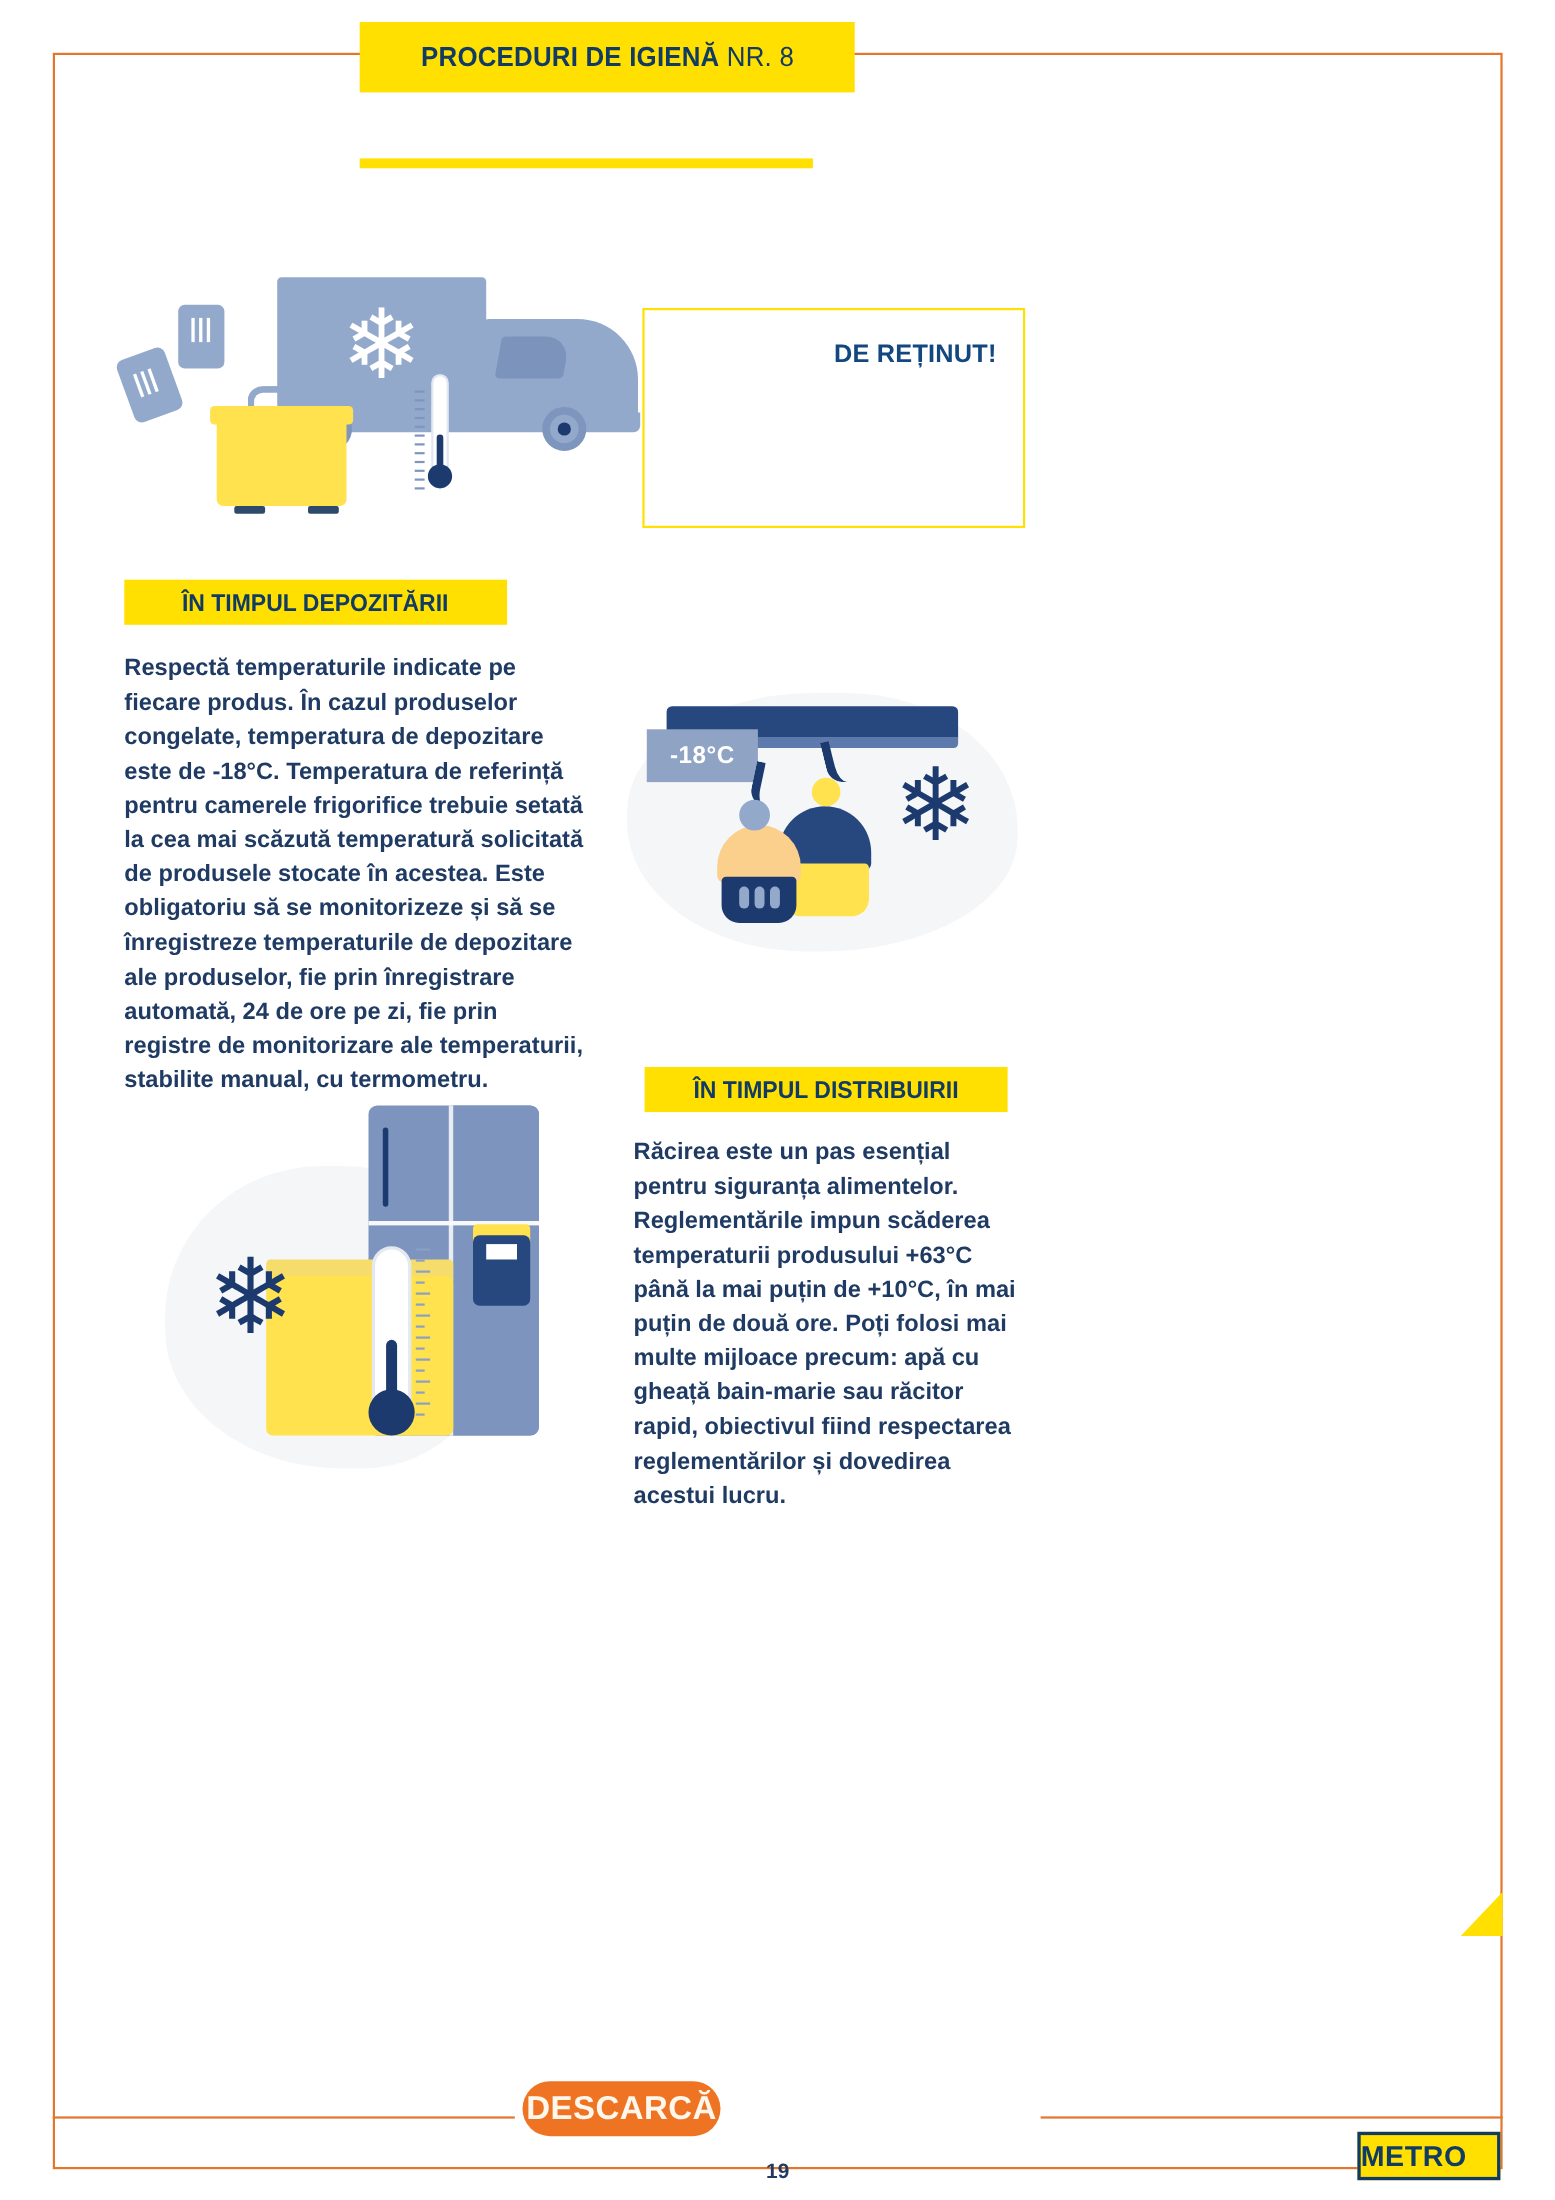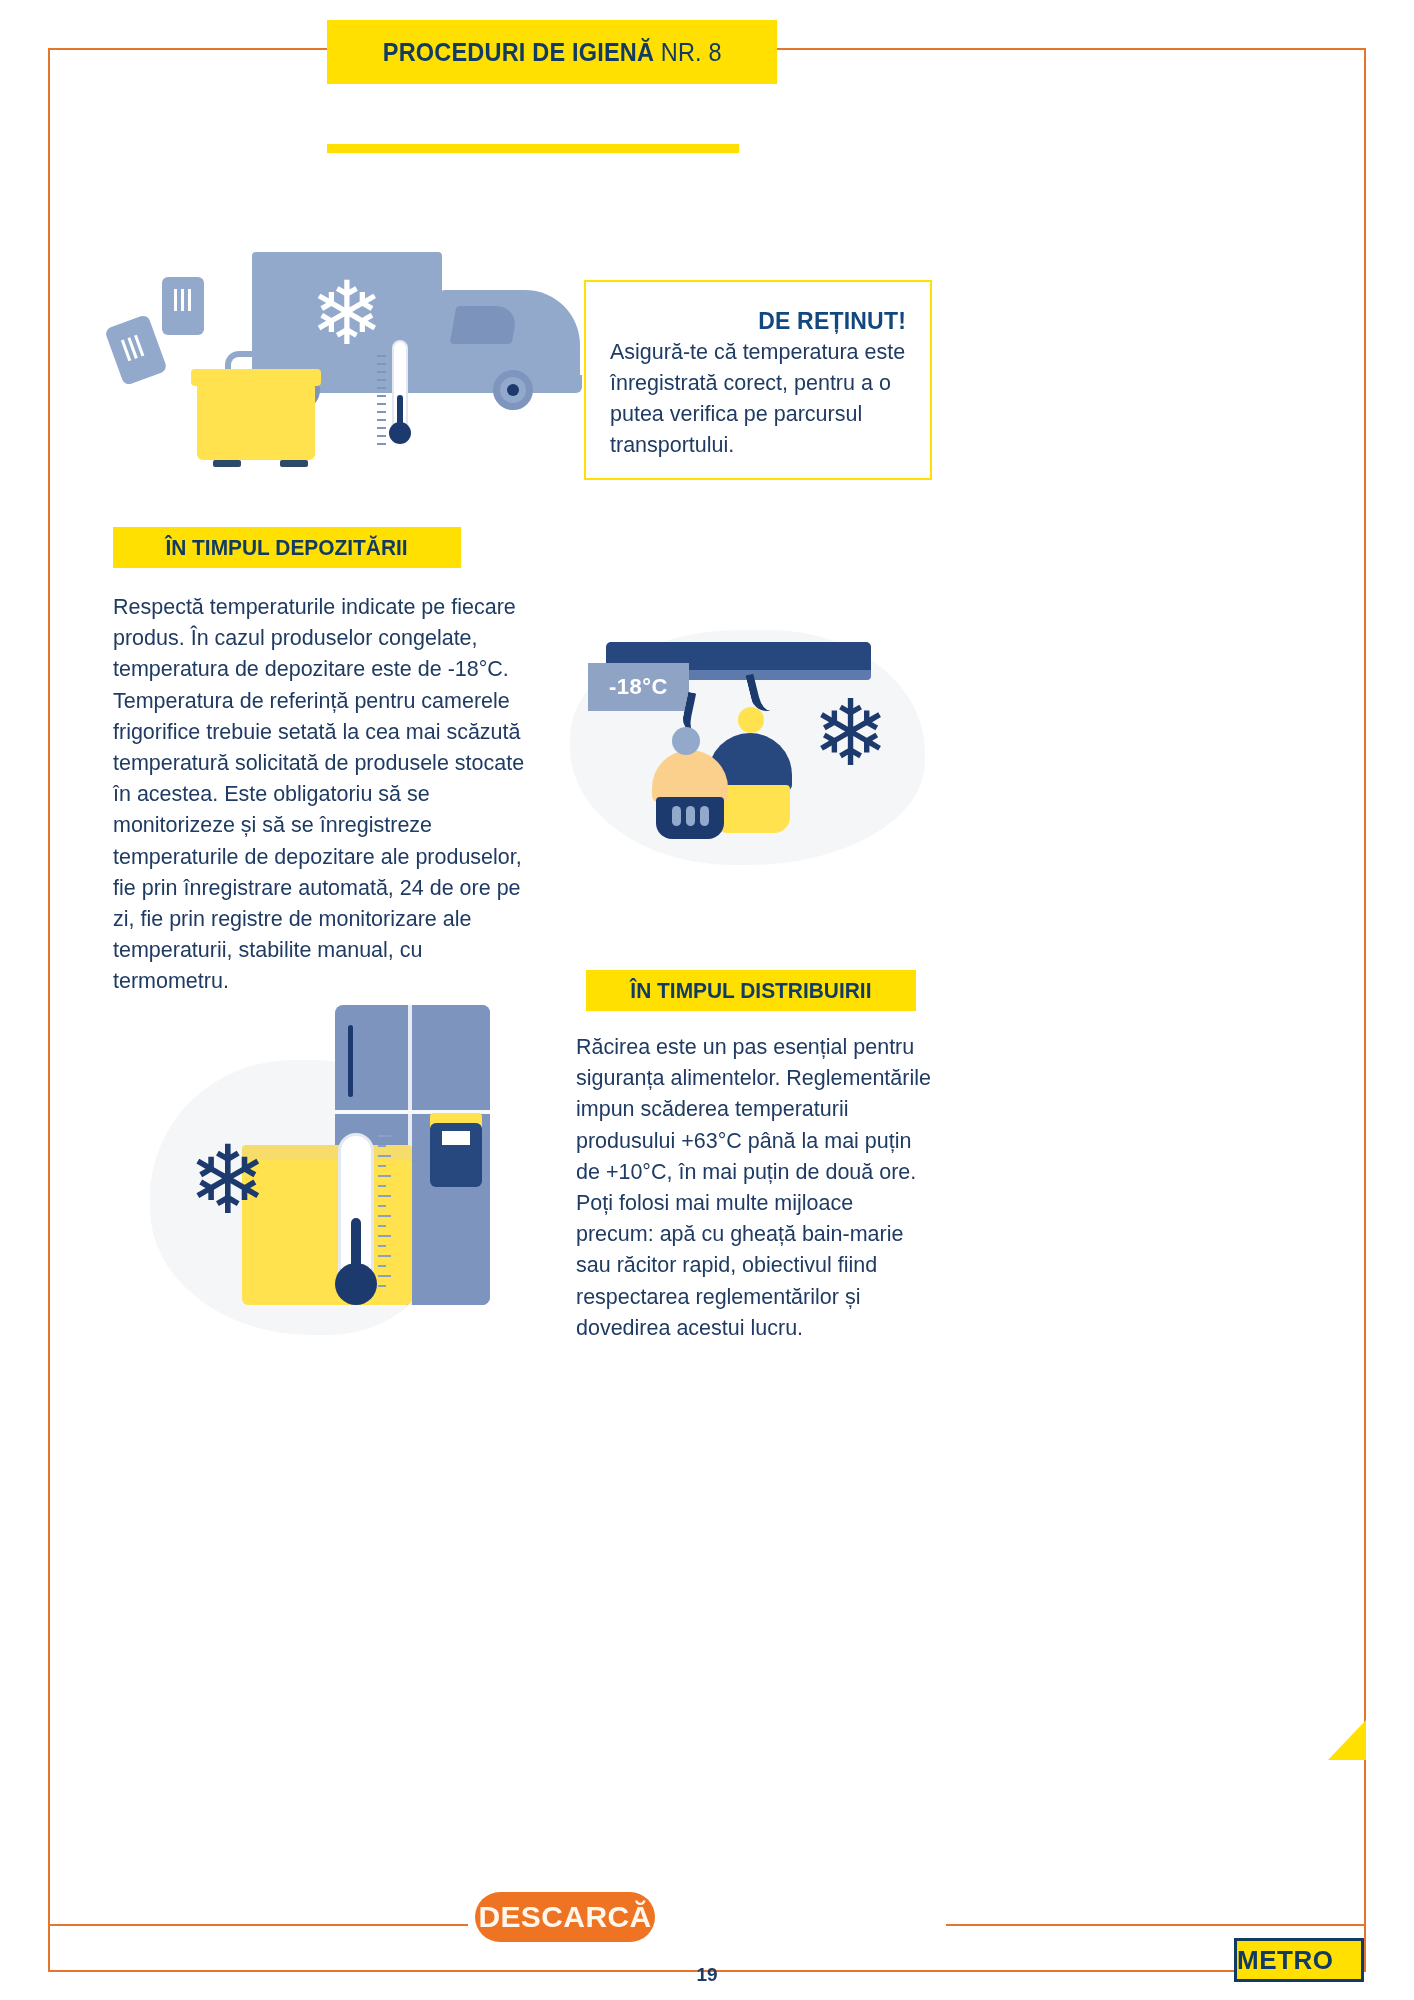--- a/index.html
+++ b/index.html
@@ -104,21 +104,21 @@
   }
   .tag span{
     font-size:22px;font-weight:bold;color:#123B63;white-space:nowrap;
     transform:scaleX(.95);
   }
   .tag-storage{left:113px;top:507px;width:348px;}
   .tag-distrib{left:586px;top:950px;width:330px;}
 
   
   .para{
-    position:absolute;color:#1F3B63;font-weight:400;
+    position:absolute;color:#1F3B63;font-weight:700;
   }
   .para-storage{
     left:113px;top:572px;width:420px;
     font-size:21.5px;line-height:31.2px;
   }
   .para-distrib{
     left:576px;top:1012px;width:355px;
     font-size:21.5px;line-height:31.2px;
   }
 
@@ -252,21 +252,20 @@
     </div>
     <div class="thermo">
       <div class="stem"></div>
         <div class="fill"></div>
         <div class="bulb"></div>
     </div>
   </div>
 
   <div class="note-box">
     <div class="note-title">DE REȚINUT!</div>
-    <div class="note-body">Asigură-te că temperatura este înregistrată corect, pentru a o putea verifica pe parcursul transportului.</div>
   </div>
 
   <div class="tag tag-storage">
     <span>ÎN TIMPUL DEPOZITĂRII</span>
   </div>
   <div class="para para-storage">Respectă temperaturile indicate pe fiecare produs. În cazul produselor congelate, temperatura de depozitare este de -18°C. Temperatura de referință pentru camerele frigorifice trebuie setată la cea mai scăzută temperatură solicitată de produsele stocate în acestea. Este obligatoriu să se monitorizeze și să se înregistreze temperaturile de depozitare ale produselor, fie prin înregistrare automată, 24 de ore pe zi, fie prin registre de monitorizare ale temperaturii, stabilite manual, cu termometru.</div>
 
   <div class="shelf-ill">
     <div class="shelf-blob"></div>
     <div class="shelf-bar"></div>

